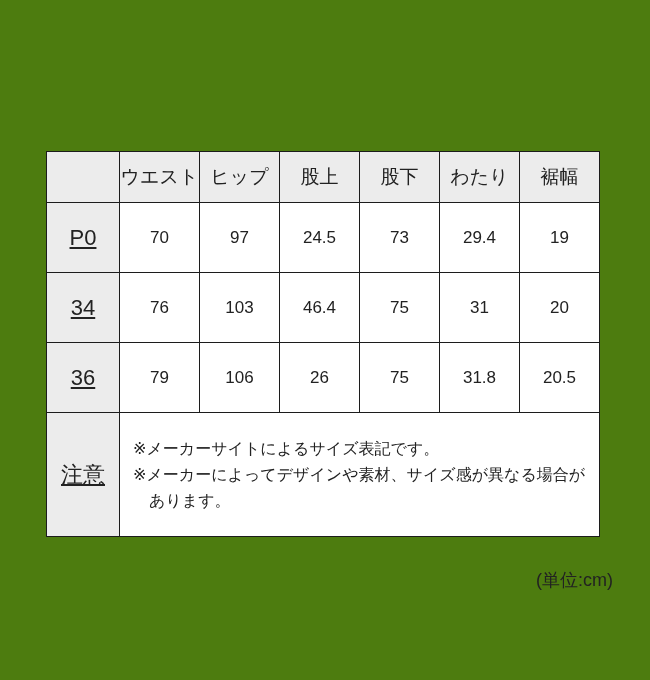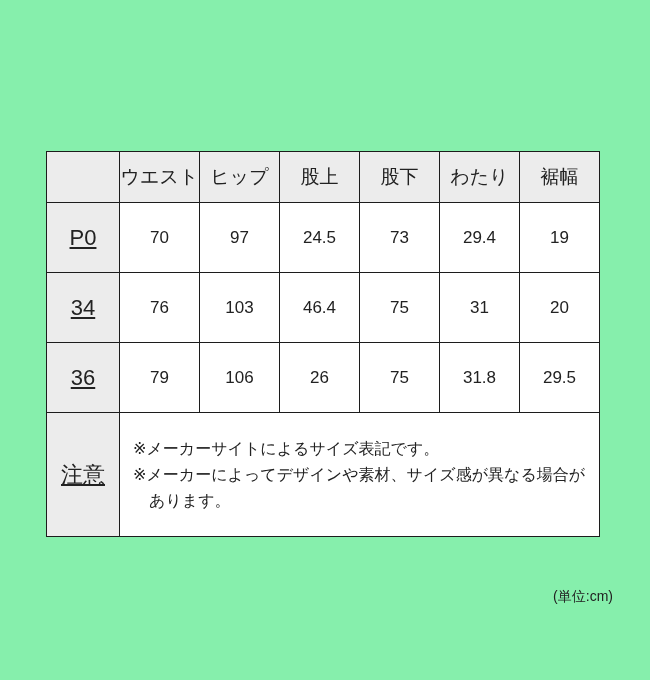--- a/index.html
+++ b/index.html
@@ -1,19 +1,19 @@
 <!DOCTYPE html>
 <html><head>
 <meta charset="utf-8">
 <style>
   html,body{margin:0;padding:0;}
   .canvas{
     position:relative;
     width:650px;height:680px;
-    background:#86efac;
+    background:#4d7c0f;
     font-family:"Liberation Sans","DejaVu Sans",sans-serif;
     color:#222222;
     overflow:hidden;
   }
   table.size-chart{
     position:absolute;
     left:46px;top:151px;
     border-collapse:collapse;
     table-layout:fixed;
   }
@@ -44,23 +44,23 @@
     text-align:left;
     font-size:16px;
     line-height:26px;
     padding:8px 10px 8px 13px;
     background:#ffffff;
   }
   .note-line{white-space:nowrap;}
   .note-line.indented{margin-left:16px;}
   .unit-label{
     position:absolute;
-    top:588px;
+    top:568px;
     right:37px;
-    font-size:14px;
+    font-size:18px;
     color:#222222;
   }
 </style>
 </head>
 <body>
 
 <div class="canvas">
 
   <table class="size-chart">
     <colgroup>
@@ -102,21 +102,21 @@
         <td>31</td>
         <td>20</td>
       </tr>
       <tr>
         <td class="rowlabel">36</td>
         <td>79</td>
         <td>106</td>
         <td>26</td>
         <td>75</td>
         <td>31.8</td>
-        <td>29.5</td>
+        <td>20.5</td>
       </tr>
       <tr class="note-row">
         <td class="rowlabel">注意</td>
         <td class="note-cell" colspan="6">
           <div class="note-line">※メーカーサイトによるサイズ表記です。</div>
           <div class="note-line">※メーカーによってデザインや素材、サイズ感が異なる場合が</div>
           <div class="note-line indented">あります。</div>
         </td>
       </tr>
     </tbody>

